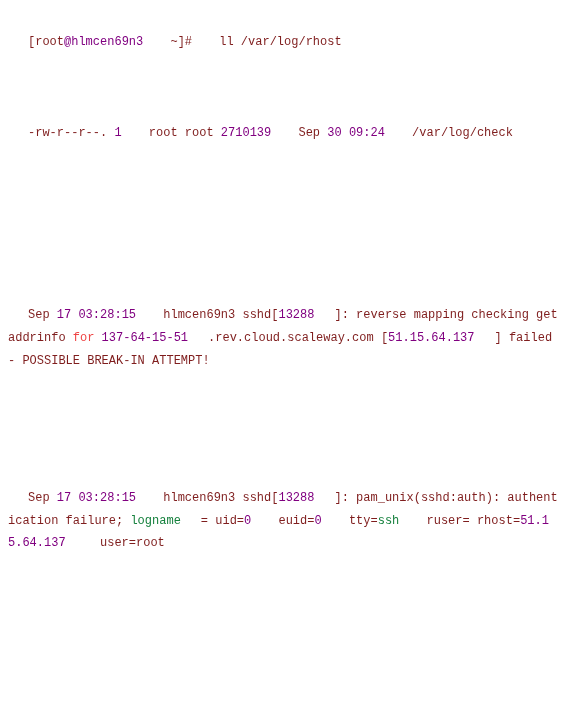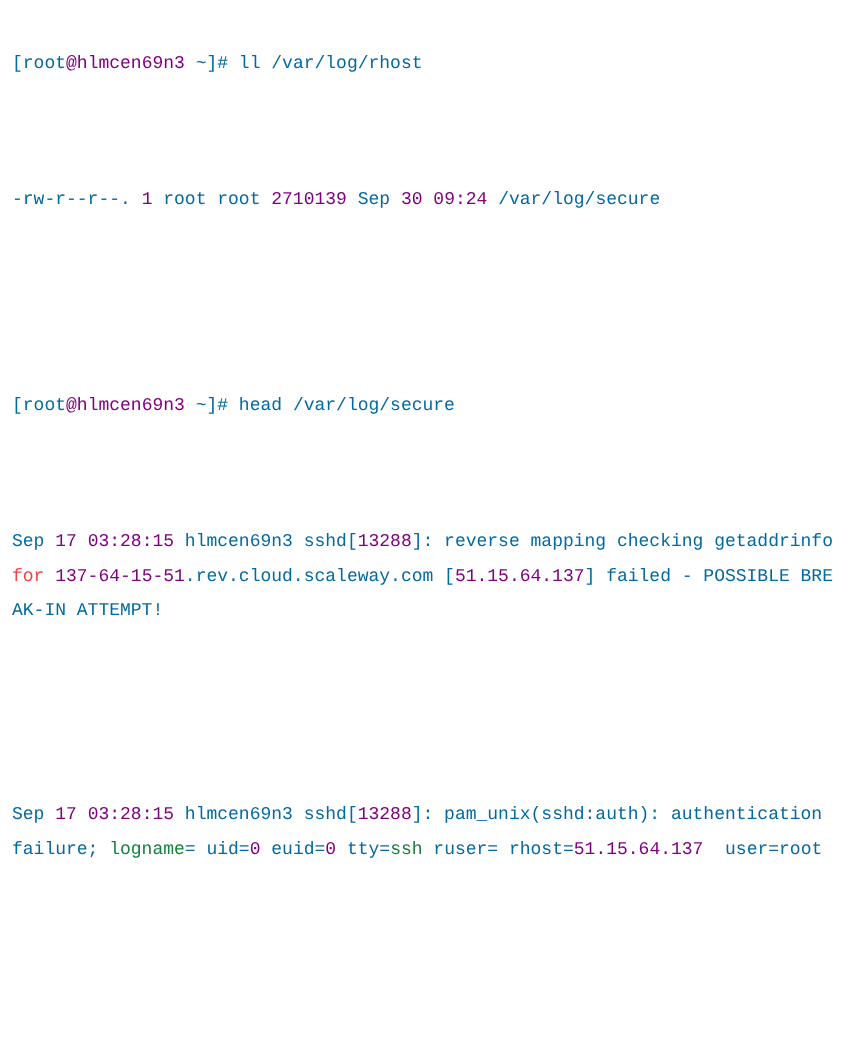--- a/index.html
+++ b/index.html
@@ -14,31 +14,30 @@
     box-sizing: border-box;
     position: relative;
   }
   .term {
     white-space: pre-wrap;
     word-break: break-all;
   }
   .c-purple { color: #800080; margin-top: 16px; }
   .c-blue   { color: #ef4444; }
   .c-green  { color: #15803d; }
-  .c-black  { color: #0369a1; }
+  .c-black  { color: #7f1d1d; margin-left: 20px; }
 </style>
 </head>
 <body>
 
 <div class="term">
 <div><span class="c-black">[root</span><span class="c-purple">@hlmcen69n3</span><span class="c-black"> ~]#</span><span class="c-black"> ll /var/log/rhost</span></div>
 <br>
-<div><span class="c-black">-rw-r--r--.</span><span class="c-purple"> 1</span><span class="c-black"> root root </span><span class="c-purple">2710139</span><span class="c-black"> Sep </span><span class="c-purple">30</span><span class="c-purple"> 09:24</span><span class="c-black"> /var/log/secure</span></div>
+<div><span class="c-black">-rw-r--r--.</span><span class="c-purple"> 1</span><span class="c-black"> root root </span><span class="c-purple">2710139</span><span class="c-black"> Sep </span><span class="c-purple">30</span><span class="c-purple"> 09:24</span><span class="c-black"> /var/log/check</span></div>
 <br><br><br>
-<div><span class="c-black">[root</span><span class="c-purple">@hlmcen69n3</span><span class="c-black"> ~]#</span><span class="c-black"> head /var/log/secure</span></div>
 <br>
 <div><span class="c-black">Sep </span><span class="c-purple">17</span><span class="c-purple"> 03:28:15</span><span class="c-black"> hlmcen69n3 sshd[</span><span class="c-purple">13288</span><span class="c-black">]: reverse mapping checking getaddrinfo </span><span class="c-blue">for</span><span class="c-purple"> 137-64-15-51</span><span class="c-black">.rev.cloud.scaleway.com [</span><span class="c-purple">51.15.64.137</span><span class="c-black">] failed - POSSIBLE BREAK-IN ATTEMPT!</span></div>
 <br>
 <br>
 <div><span class="c-black">Sep </span><span class="c-purple">17</span><span class="c-purple"> 03:28:15</span><span class="c-black"> hlmcen69n3 sshd[</span><span class="c-purple">13288</span><span class="c-black">]: pam_unix(sshd:auth): authentication failure; </span><span class="c-green">logname</span><span class="c-black">= uid=</span><span class="c-purple">0</span><span class="c-black"> euid=</span><span class="c-purple">0</span><span class="c-black"> tty=</span><span class="c-green">ssh</span><span class="c-black"> ruser= rhost=</span><span class="c-purple">51.15.64.137</span><span class="c-black">  user=root</span></div>
 <br>
 
 <br>
 
 <br>

